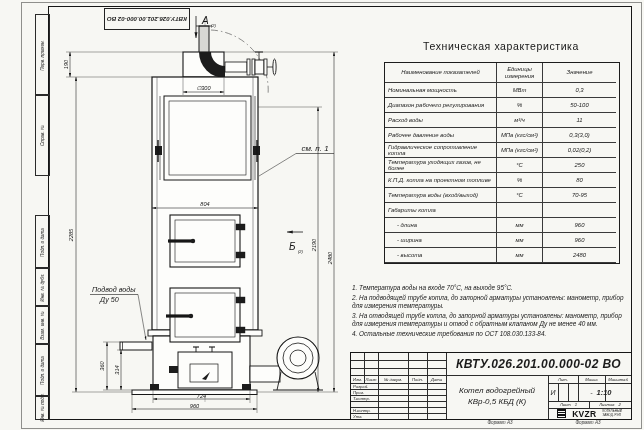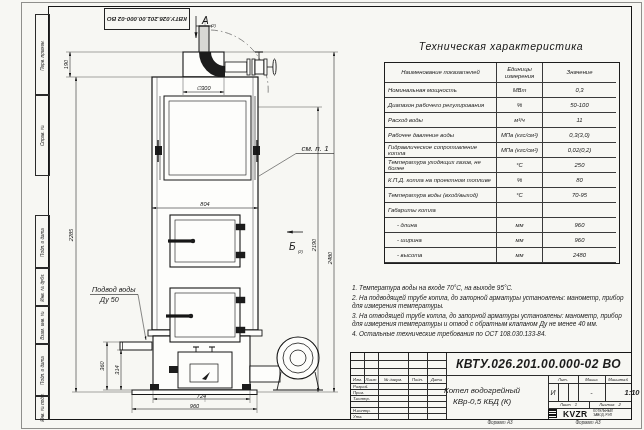--- a/index.html
+++ b/index.html
@@ -11,43 +11,43 @@
   .frame{position:absolute;left:48px;top:6px;width:582px;height:412px;border:1.4px solid #161616;}
   
   .mcell{position:absolute;width:13px;border:0.9px solid #2a2a2a;display:flex;align-items:center;justify-content:center;background:transparent;}
   .mcell span{transform:rotate(-90deg);white-space:nowrap;font-size:4.6px;font-style:italic;color:#222;}
   
   .rotstamp{position:absolute;left:104px;top:8px;width:84px;height:20px;border:1px solid #222;
             display:flex;align-items:center;justify-content:center;}
   .rotstamp span{transform:rotate(180deg);font-size:6.2px;font-style:italic;font-weight:600;white-space:nowrap;}
   
   .ttitle{position:absolute;left:384px;top:40px;width:234px;text-align:center;font-size:10.5px;
-          font-style:italic;letter-spacing:0.6px;color:#161616;}
+          letter-spacing:0.6px;color:#161616;}
   .ttable{position:absolute;left:384px;top:62px;width:234px;border:1.2px solid #1d1d1d;
           display:grid;grid-template-columns:112px 46px 73px;}
   .tc{border-right:0.8px solid #3a3a3a;border-bottom:0.8px solid #3a3a3a;font-size:5.9px;font-style:italic;
       display:flex;align-items:center;height:15px;padding:0 3px;box-sizing:border-box;color:#1d1d1d;}
   .tc.hd{height:20px;justify-content:center;text-align:center;padding:0 2px;line-height:1.1;}
   .tc.ctr{justify-content:center;text-align:center;padding:0 1px;}
   .tc.last{border-right:none;}
   .tc.ind{padding-left:12px;}
   
   .notes{position:absolute;left:352px;top:284px;width:272px;font-size:6.4px;font-style:italic;
          line-height:1.34;color:#161616;}
   .notes p{margin:0 0 1px 0;}
   
   .tb{position:absolute;left:350px;top:352px;width:280px;height:66px;border:1.4px solid #161616;box-sizing:content-box;}
   .tb-ln{position:absolute;background:#2c2c2c;}
   .tb-lab{position:absolute;font-size:4.2px;font-style:italic;color:#222;display:flex;align-items:center;}
   .tb-lab.c{justify-content:center;text-align:center;}
   .docnum{position:absolute;left:95px;top:0;width:185px;height:22px;display:flex;align-items:center;justify-content:center;
           font-size:12px;font-style:italic;font-weight:600;letter-spacing:0.4px;white-space:nowrap;}
-  .pname{position:absolute;left:80px;top:22px;width:102px;height:44px;display:flex;flex-direction:column;
+  .pname{position:absolute;left:95px;top:22px;width:102px;height:44px;display:flex;flex-direction:column;
          align-items:center;justify-content:center;font-size:8px;font-style:italic;line-height:1.35;text-align:center;}
-  .logo{position:absolute;left:197px;top:55px;width:83px;height:11px;display:flex;align-items:center;gap:6px;}
+  .logo{position:absolute;left:197px;top:55px;width:83px;height:11px;display:flex;align-items:center;justify-content:center;gap:6px;}
   .logo .sq{width:9px;height:9px;background:#111;display:flex;flex-direction:column;justify-content:space-evenly;padding:0 1px;box-sizing:border-box;}
   .logo .sq i{display:block;height:1px;background:#f7f7f3;}
   .logo .kv{font-weight:800;font-size:8.5px;letter-spacing:0.3px;color:#111;}
   .logo .cap{font-size:3.1px;line-height:1.15;color:#222;}
   .fmt{position:absolute;top:420px;font-size:4.6px;font-style:italic;color:#333;text-align:center;}
   svg text{font-family:"Liberation Sans",sans-serif;font-style:italic;fill:#161616;}
 </style>
 </head>
 <body>
 
@@ -351,21 +351,21 @@
     <div class="pname">
       <div>Котел водогрейный</div>
       <div>КВр-0,5  КБД  (К)</div>
     </div>
 
     <div class="tb-lab c" style="left:197px;top:22px;width:30px;height:8px;">Лит.</div>
     <div class="tb-lab c" style="left:227px;top:22px;width:27px;height:8px;">Масса</div>
     <div class="tb-lab c" style="left:254px;top:22px;width:26px;height:8px;">Масштаб</div>
     <div class="tb-lab c it" style="left:197px;top:30px;width:10px;height:18px;font-size:7px;">И</div>
     <div class="tb-lab c it" style="left:227px;top:30px;width:27px;height:18px;font-size:7px;">-</div>
-    <div class="tb-lab c it" style="left:268px;top:30px;width:26px;height:18px;font-size:7.5px;font-weight:600;">1:10</div>
+    <div class="tb-lab c it" style="left:240px;top:30px;width:26px;height:18px;font-size:7.5px;font-weight:600;">1:10</div>
 
     <div class="tb-lab c" style="left:197px;top:48px;width:41px;height:7px;gap:4px;">
       <span>Лист</span>
         <span>1</span>
     </div>
     <div class="tb-lab c" style="left:238px;top:48px;width:42px;height:7px;gap:4px;">
       <span>Листов</span>
         <span>2</span>
     </div>
 

